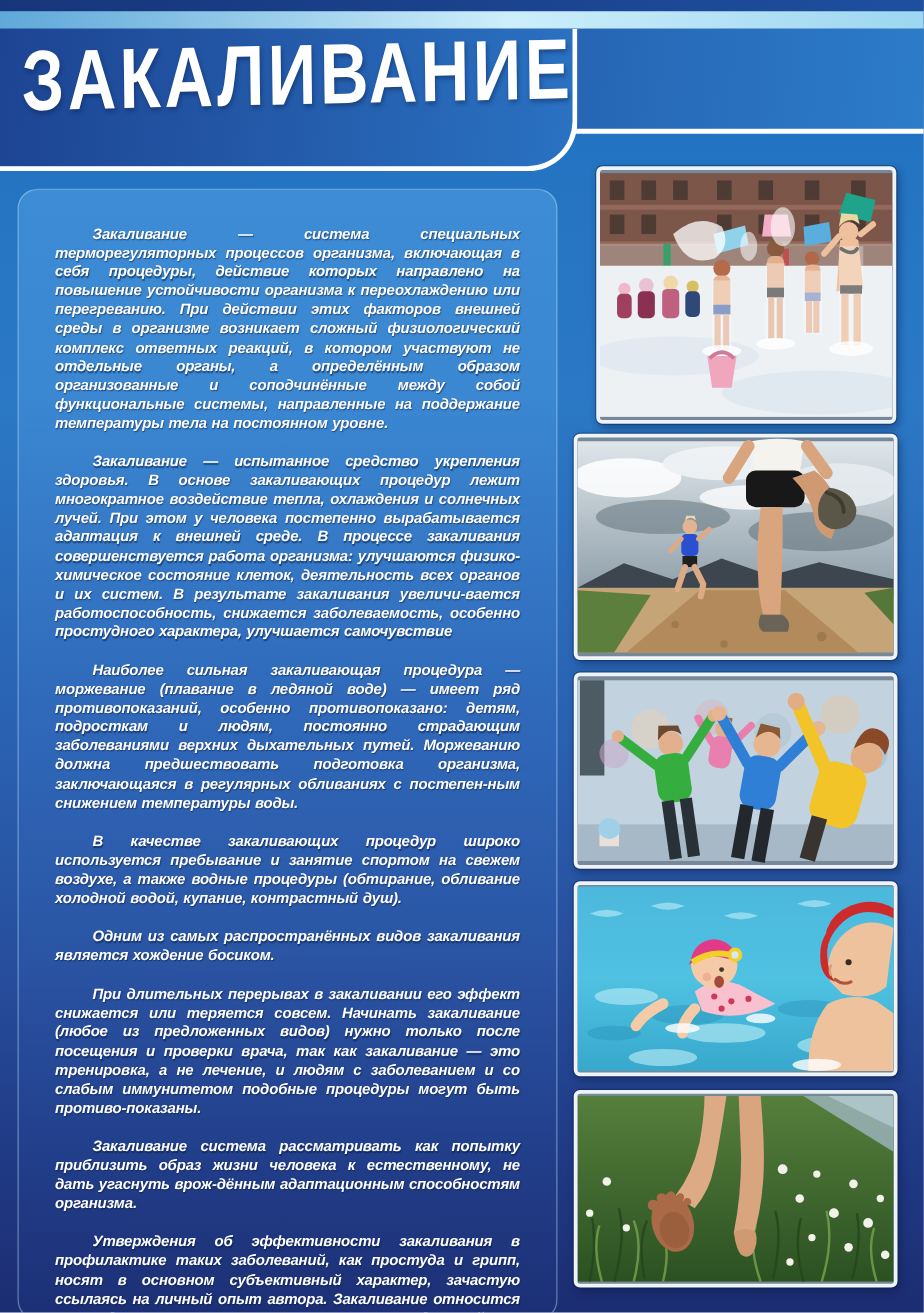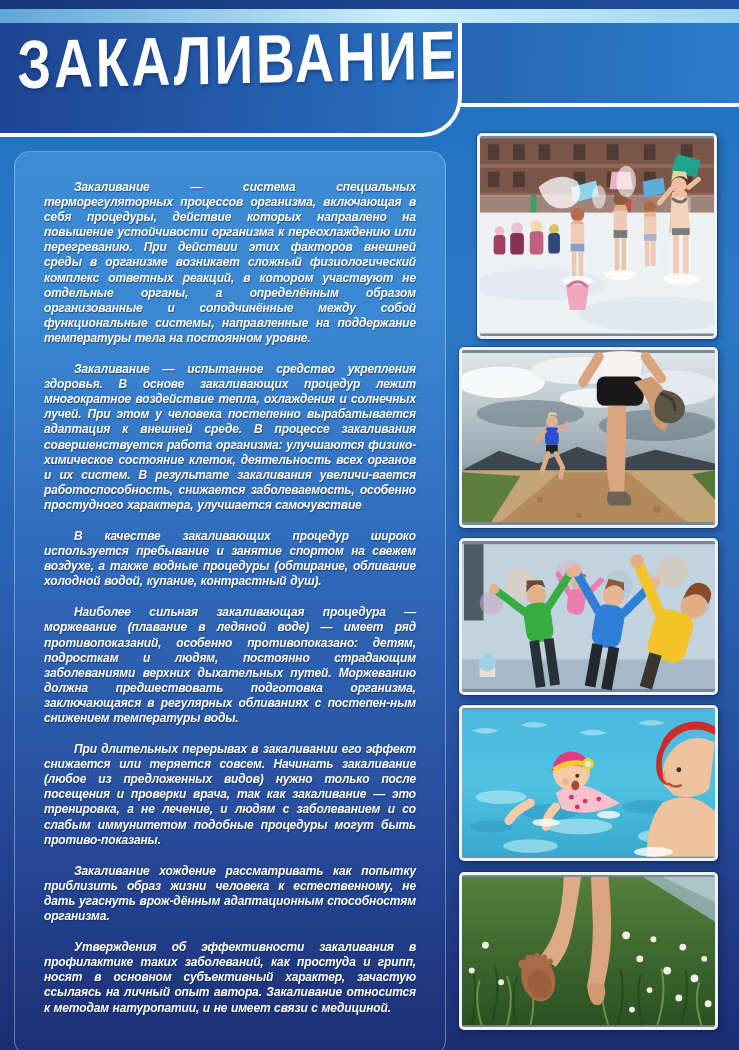--- a/index.html
+++ b/index.html
@@ -52,24 +52,25 @@
 <div class="topbar"></div>
 <div class="stripe"></div>
 <div class="band"></div>
 <div class="tab">
   <div class="title">ЗАКАЛИВАНИЕ</div>
 </div>
 
 <div class="panel">
   <p class="gap">Закаливание — система специальных терморегуляторных процессов организма, включающая в себя процедуры, действие которых направлено на повышение устойчивости организма к переохлаждению или перегреванию. При действии этих факторов внешней среды в организме возникает сложный физиологический комплекс ответных реакций, в котором участвуют не отдельные органы, а определённым образом организованные и соподчинённые между собой функциональные системы, направленные на поддержание температуры тела на постоянном уровне.</p>
   <p class="gap">Закаливание — испытанное средство укрепления здоровья. В основе закаливающих процедур лежит многократное воздействие тепла, охлаждения и солнечных лучей. При этом у человека постепенно вырабатывается адаптация к внешней среде. В процессе закаливания совершенствуется работа организма: улучшаются физико-химическое состояние клеток, деятельность всех органов и их систем. В результате закаливания увеличи-вается работоспособность, снижается заболеваемость, особенно простудного характера, улучшается самочувствие</p>
+  <p class="gap">Наиболее сильная закаливающая процедура — моржевание (плавание в ледяной воде) — имеет ряд противопоказаний, особенно противопоказано: детям, подросткам и людям, постоянно страдающим заболеваниями верхних дыхательных путей. Моржеванию должна предшествовать подготовка организма, заключающаяся в регулярных обливаниях с постепен-ным снижением температуры воды.</p>
   <p class="gap">В качестве закаливающих процедур широко используется пребывание и занятие спортом на свежем воздухе, а также водные процедуры (обтирание, обливание холодной водой, купание, контрастный душ).</p>
-  <p class="gap">Наиболее сильная закаливающая процедура — моржевание (плавание в ледяной воде) — имеет ряд противопоказаний, особенно противопоказано: детям, подросткам и людям, постоянно страдающим заболеваниями верхних дыхательных путей. Моржеванию должна предшествовать подготовка организма, заключающаяся в регулярных обливаниях с постепен-ным снижением температуры воды.</p>
+  <p class="gap">Одним из самых распространённых видов закаливания является хождение босиком.</p>
   <p>При длительных перерывах в закаливании его эффект снижается или теряется совсем. Начинать закаливание (любое из предложенных видов) нужно только после посещения и проверки врача, так как закаливание — это тренировка, а не лечение, и людям с заболеванием и со слабым иммунитетом подобные процедуры могут быть противо-показаны.</p>
-  <p class="gap">Закаливание хождение рассматривать как попытку приблизить образ жизни человека к естественному, не дать угаснуть врож-дённым адаптационным способностям организма.</p>
+  <p class="gap">Закаливание система рассматривать как попытку приблизить образ жизни человека к естественному, не дать угаснуть врож-дённым адаптационным способностям организма.</p>
   <p>Утверждения об эффективности закаливания в профилактике таких заболеваний, как простуда и грипп, носят в основном субъективный характер, зачастую ссылаясь на личный опыт автора. Закаливание относится к методам натуропатии, и не имеет связи с медициной.</p>
 </div>
 
 <div class="photo" id="ph1" role="img" aria-label="Дети и взрослые обливаются холодной водой из вёдер на снегу во дворе">
   <svg viewBox="0 0 240 200">
     <rect width="240" height="80" fill="#7d564a"></rect>
     <g fill="#4e3c34">
       <rect x="8" y="6" width="12" height="16"></rect>
         <rect x="34" y="6" width="12" height="16"></rect>
         <rect x="60" y="6" width="12" height="16"></rect>

